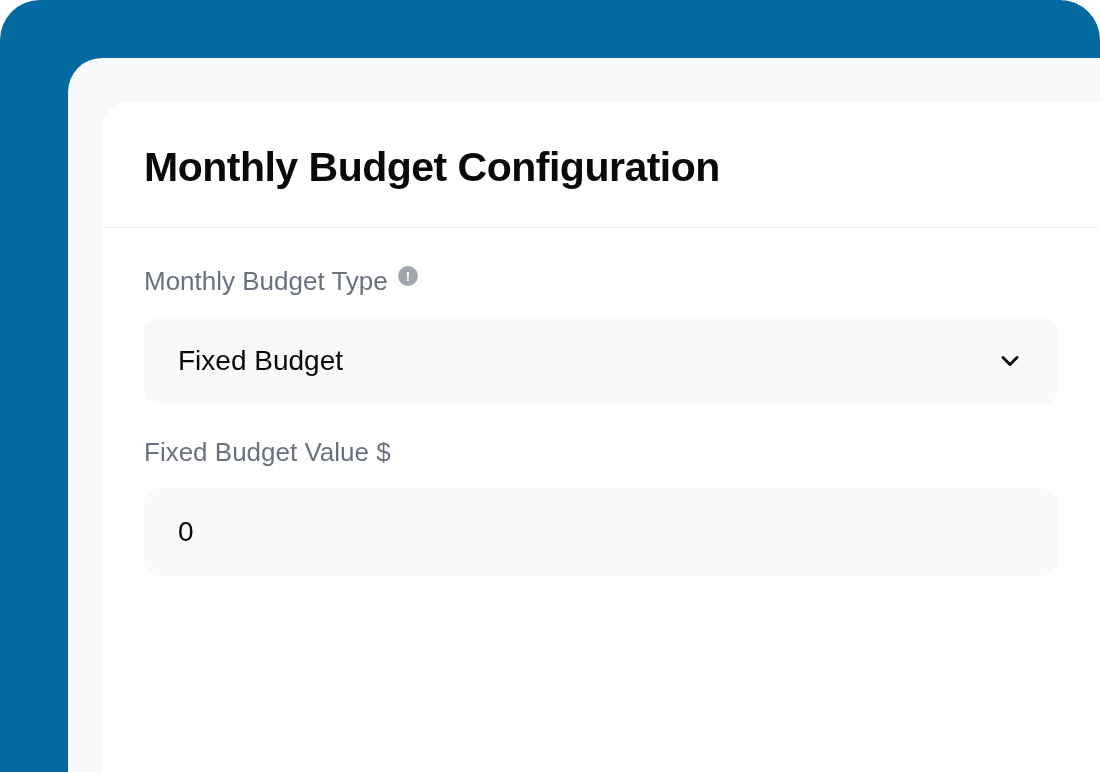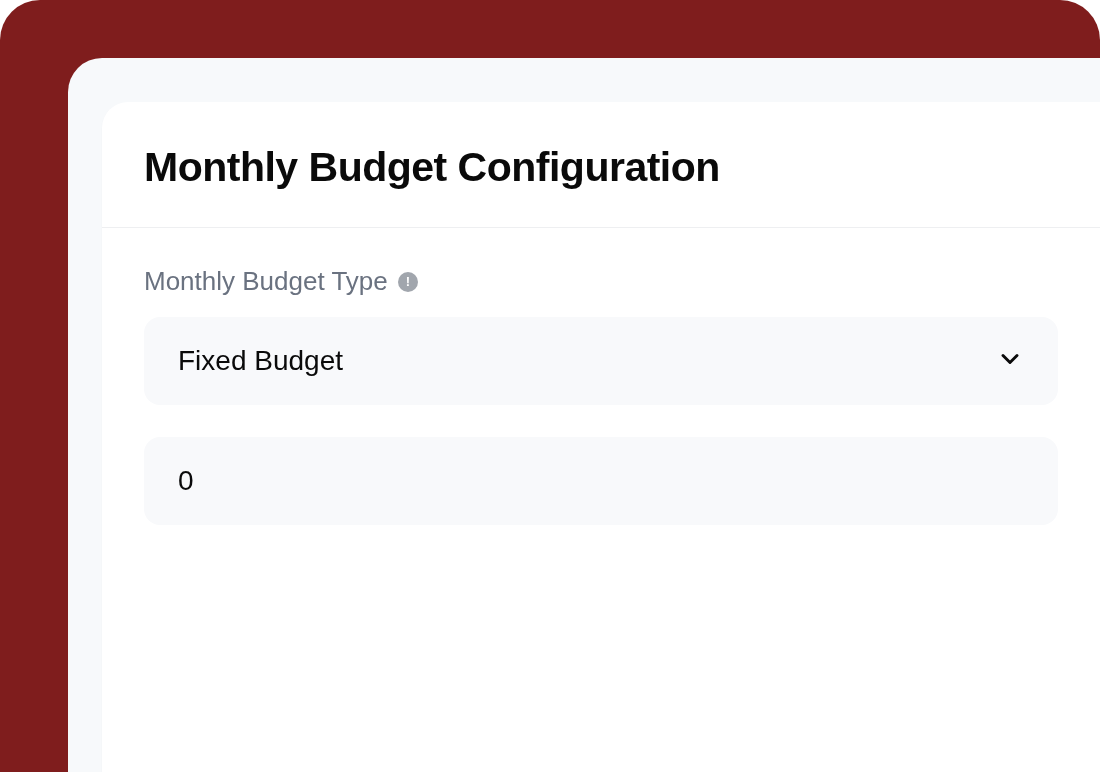--- a/index.html
+++ b/index.html
@@ -16,21 +16,21 @@
       overflow: hidden;
       position: relative;
     }
     
     .outer-frame {
       position: absolute;
       top: 0;
       left: 0;
       right: 0;
       bottom: 0;
-      background: #7f1d1d;
+      background: #0369a1;
       border-radius: 40px 40px 0 0;
     }
     
     .inner-frame {
       position: absolute;
       top: 58px;
       left: 68px;
       right: 0;
       bottom: 0;
       background: #f7f9fb;
@@ -63,21 +63,21 @@
     .card-body {
       padding: 38px 42px 0 42px;
     }
     
     .field-group {
       margin-bottom: 32px;
     }
     
     .field-label {
       display: flex;
-      align-items: center;
+      align-items: flex-start;
       gap: 10px;
       font-size: 26px;
       font-weight: 400;
       color: #6a7280;
       margin-bottom: 20px;
     }
     
     .info-icon {
       width: 20px;
       height: 20px;
@@ -86,20 +86,21 @@
       color: #ffffff;
       display: inline-flex;
       align-items: center;
       justify-content: center;
       font-size: 13px;
       font-weight: 700;
     }
     
     .select-control {
       display: flex;
+      align-items: center;
       justify-content: space-between;
       background: #f8f9fb;
       border-radius: 16px;
       padding: 28px 34px;
       cursor: pointer;
     }
     
     .select-value {
       font-size: 28px;
       font-weight: 500;
@@ -150,20 +151,23 @@
             <span class="chevron-icon">
               <svg width="28" height="28" viewBox="0 0 24 24" fill="none" stroke="#0a0a0a" stroke-width="2.5" stroke-linecap="round" stroke-linejoin="round">
                   <polyline points="6 9 12 15 18 9"></polyline>
                 </svg>
             </span>
           </div>
         </div>
 
 
         <div class="field-group">
+          <div class="field-label">
+            <span>Fixed Budget Value $</span>
+          </div>
           <div class="select-control">
             <span class="input-value">0</span>
           </div>
         </div>
 
       </div>
 
     </div>
   </div>
 </div>

